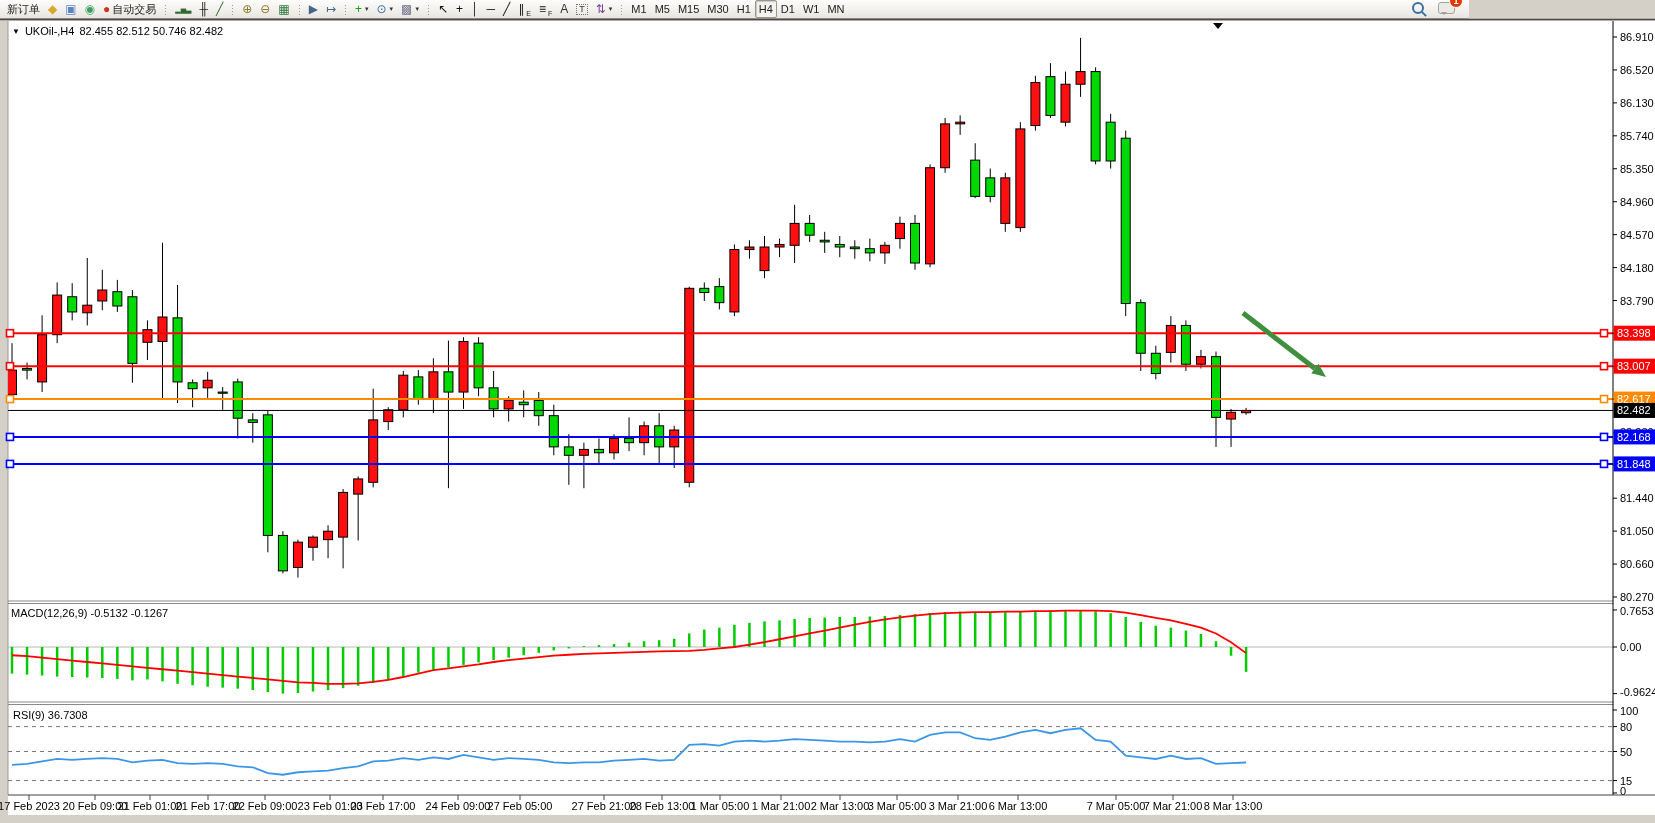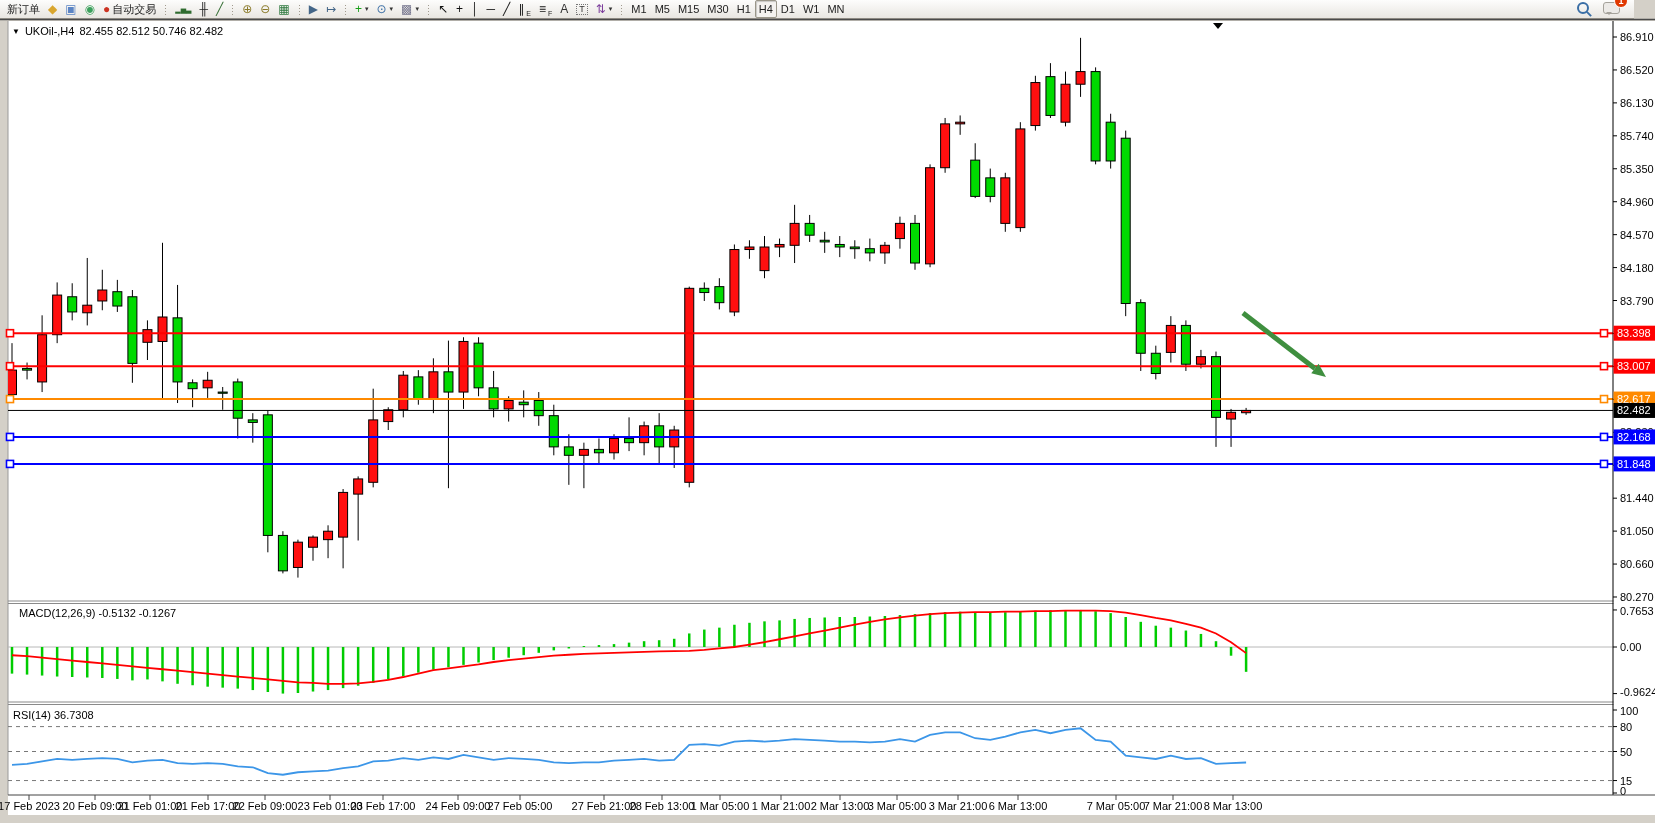--- a/index.html
+++ b/index.html
@@ -1,18 +1,18 @@
 <!DOCTYPE html>
 <html><head>
 <meta charset="utf-8">
 <style>
   html,body{margin:0;padding:0}
   body{width:1655px;height:823px;position:relative;background:#d4d0c8;
        font-family:"Liberation Sans","DejaVu Sans",sans-serif;overflow:hidden}
-  .toolbar{position:absolute;top:0;left:0;width:1634px;height:19px;
+  .toolbar{position:absolute;top:0;left:0;width:1469px;height:19px;
        background:linear-gradient(#fdfdfc,#e9e6e1);border-bottom:1px solid #8e8a83;
        display:flex;align-items:center;z-index:5;box-sizing:border-box;padding-left:3px}
   .tb-group{display:flex;align-items:center;height:100%}
   .tb-grip{width:5px;height:13px;margin:0 3px;
        background-image:radial-gradient(circle,#a09a8e 0.8px,transparent 1px);
        background-size:3px 3px;background-position:1px 1px}
   .tb-btn{display:flex;align-items:center;gap:2px;padding:0 3px;height:16px;
        font-size:11px;color:#222;border:1px solid transparent;border-radius:2px;cursor:default;white-space:nowrap}
   .tb-btn.active{border:1px solid #9a9689;background:#f4f2ef;box-shadow:inset 1px 1px 1px rgba(0,0,0,.18)}
   .tb-glyph{font-size:12px;line-height:1}
@@ -27,21 +27,21 @@
        transform:rotate(45deg);right:-5px;bottom:-3px}
   .chat{width:15px;height:10px;background:#eceae7;border:1px solid #a5a29b;border-radius:3px;
        position:relative;display:inline-block}
   .chat::after{content:"";position:absolute;left:2px;bottom:-5px;border:3px solid transparent;border-top-color:#a5a29b}
   .badge{position:absolute;top:-6px;right:-8px;background:#e03800;color:#fff;font-size:9px;
        width:12px;height:12px;border-radius:50%;display:flex;align-items:center;justify-content:center;
        border:1px solid #fff;font-weight:bold}
   .overlay{position:absolute;font-size:11px;color:#000;z-index:3;white-space:pre;pointer-events:none}
   #chart-title{top:25px;left:12px;display:flex;gap:5px;align-items:center}
   #chart-title .marker{font-size:8px}
-  #macd-label{top:607px;left:19px}
+  #macd-label{top:607px;left:11px}
   #rsi-label{top:709px;left:13px}
   svg{position:absolute;top:0;left:0}
   text{font-family:"Liberation Sans","DejaVu Sans",sans-serif}
 </style>
 </head>
 <body>
 
 <svg id="plot" width="1655" height="823">
     <rect x="8" y="21" width="1647" height="794" fill="#ffffff"></rect>
     <line x1="0" y1="19.5" x2="1655" y2="19.5" stroke="#4a4a4a" stroke-width="1.5"></line>
@@ -595,13 +595,13 @@
       <span style="position: relative;"><span class="chat"></span><span class="badge">1</span></span>
     </div>
   </div>
 
 <div class="overlay" id="chart-title">
   <span class="marker">▼</span>
   <span>UKOil-,H4</span>
   <span>82.455 82.512 50.746 82.482</span>
 </div>
 <div class="overlay" id="macd-label">MACD(12,26,9) -0.5132 -0.1267</div>
-<div class="overlay" id="rsi-label">RSI(14) 36.7308</div>
+<div class="overlay" id="rsi-label">RSI(9) 36.7308</div>
 
 </body></html>

